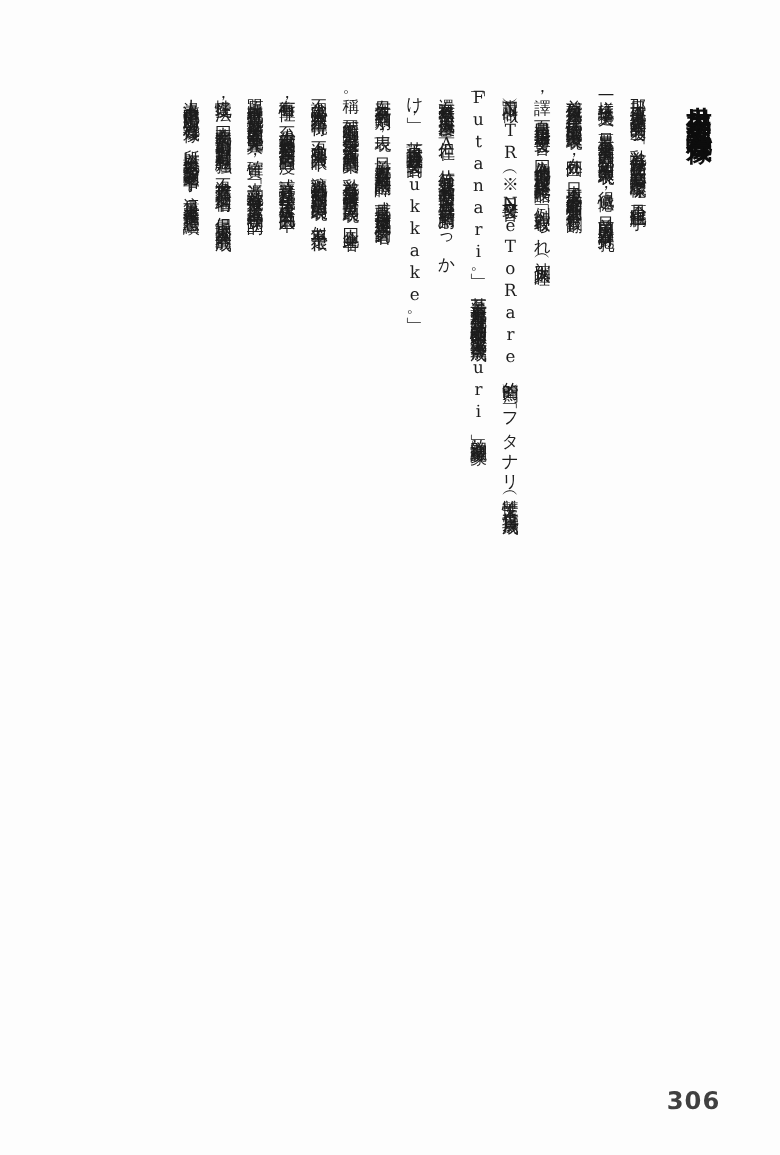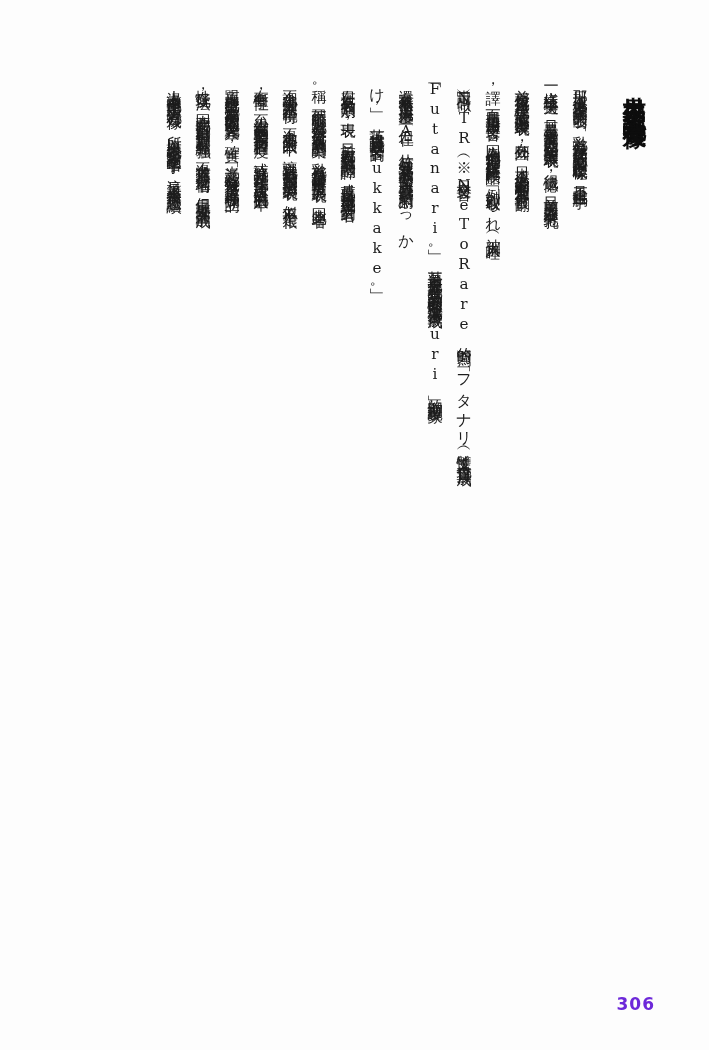--- a/index.html
+++ b/index.html
@@ -60,24 +60,24 @@
     margin-left: 16px;
     color: #0d0d0d;
   }
   .vcol.body {
     width: 29px;
   }
   .page-number {
     position: absolute;
     right: 54px;
     bottom: 36px;
-    font-size: 17px;
+    font-size: 22px;
     font-weight: bold;
     font-family: "DejaVu Sans", "Liberation Sans", sans-serif;
-    color: #6d28d9;
+    color: #404040;
     letter-spacing: 1px;
   }
 </style>
 </head>
 <body>
 
 <div class="page">
 
   <div class="vtext-area">
     <div class="vcol title">世界仍不認識「乳首殘像」</div>

